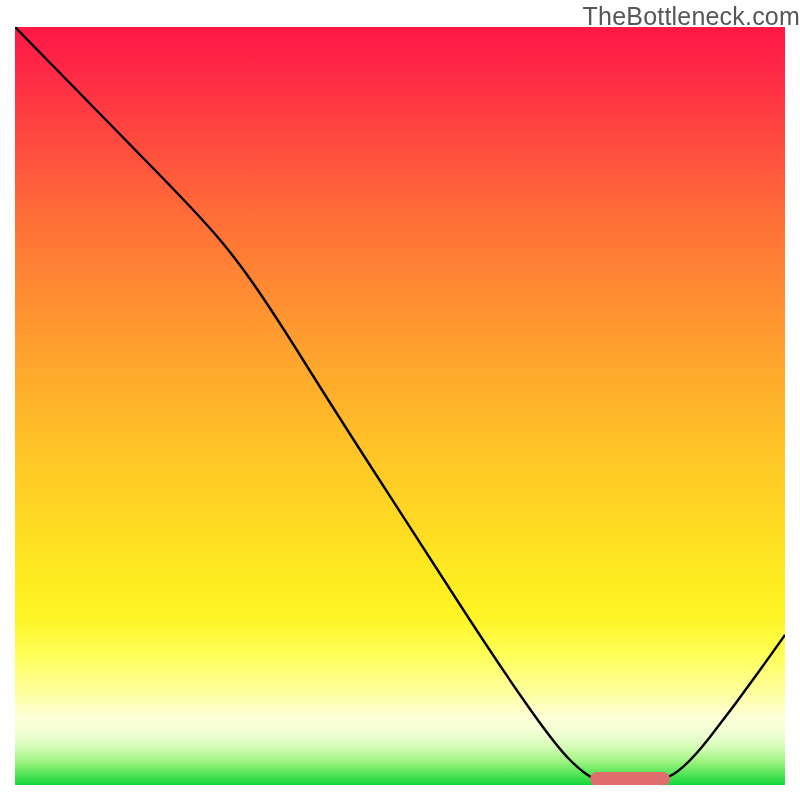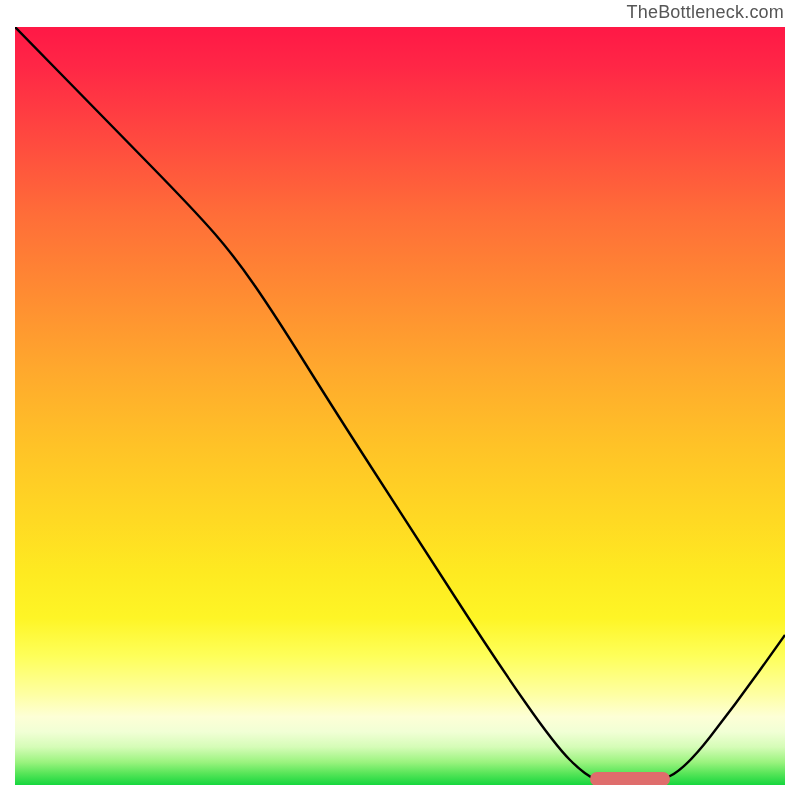--- a/index.html
+++ b/index.html
@@ -54,23 +54,23 @@
     position: absolute;
     left: 0;
     top: 0;
     width: 100%;
     height: 100%;
     pointer-events: none;
   }
   .watermark {
     position: absolute;
     top: 2px;
-    right: 16px;
+    right: 0;
     font-family: Arial, Helvetica, sans-serif;
-    font-size: 18px;
+    font-size: 25px;
     font-weight: 400;
     color: #565656;
     letter-spacing: 0.2px;
   }
   .marker {
     position: absolute;
     height: 14px;
     border-radius: 7px;
     background: #df6d6c;
   }

